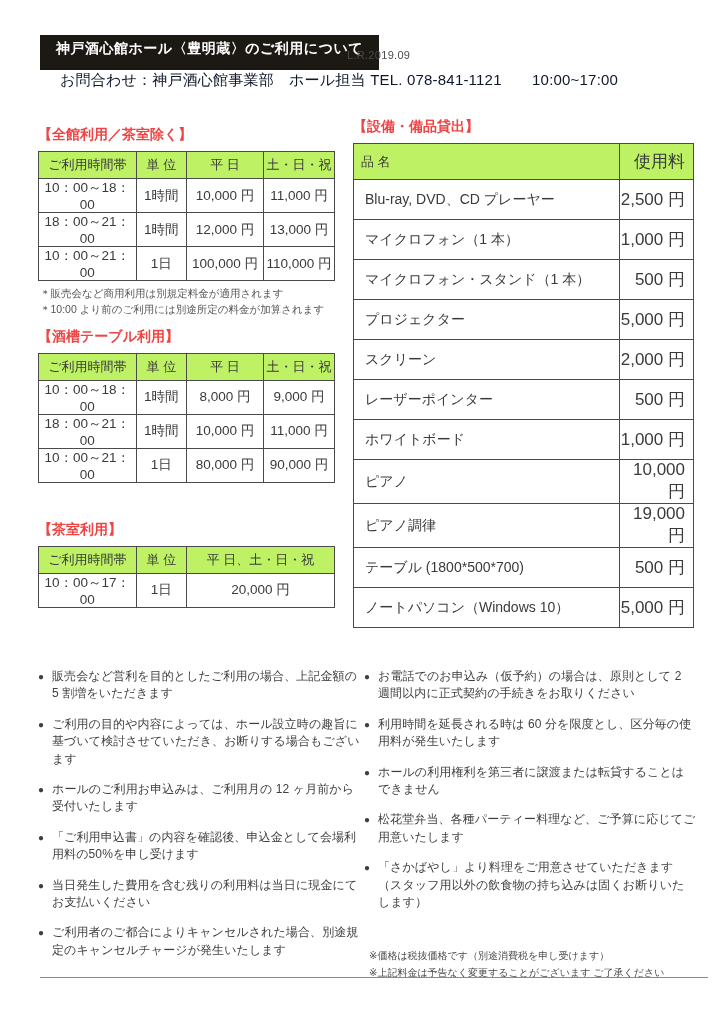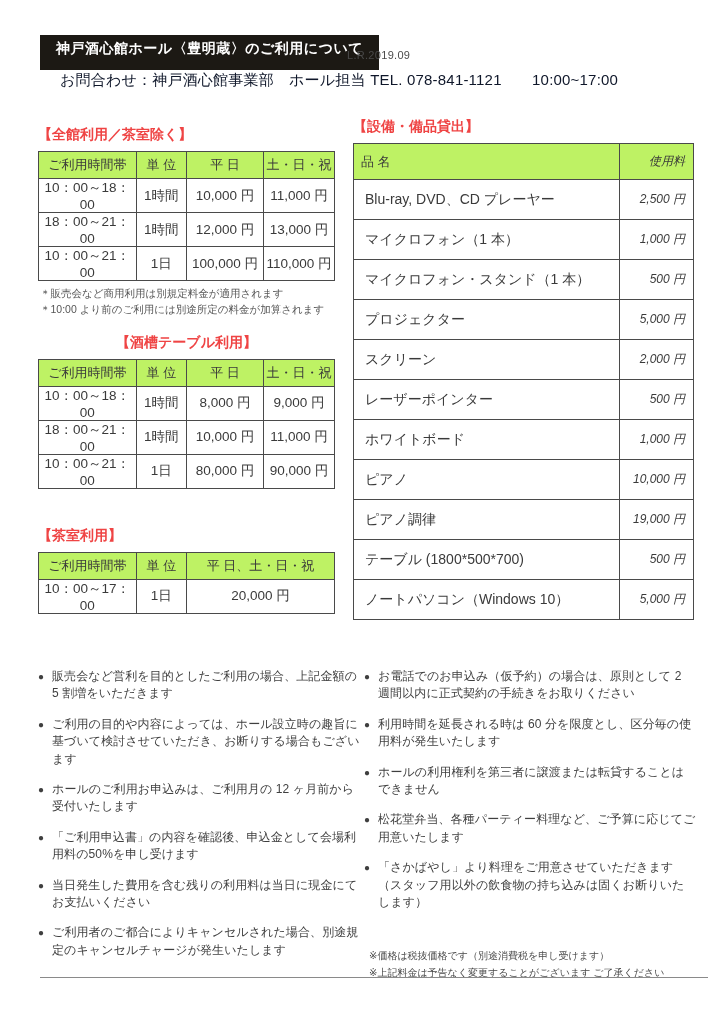--- a/index.html
+++ b/index.html
@@ -40,27 +40,27 @@
   }
   td {
     font-size: 13.5px; color: #3a3a3a;
     height: 31px; text-align: center; vertical-align: middle;
   }
   .w-time { width: 33%; } .w-unit { width: 17%; }
   .w-wd { width: 26%; } .w-we { width: 24%; }
   .w-all { width: 50%; }
   .tnotes { margin-top: 5px; margin-left: 2px; }
   .tnote { font-size: 10.5px; color: #555; line-height: 1.5; }
-  .gap-a { margin-top: 16px; text-align: center; }
+  .gap-a { margin-top: 10px; }
   .gap-b { margin-top: 38px; }
   .equip th { height: 36px; }
   .equip td { height: 40px; font-size: 14px; }
   .equip .c-item { text-align: left; padding-left: 11px; }
   .equip th.c-item { padding-left: 7px; }
-  .equip .c-price { width: 74px; text-align: right; padding-right: 8px; font-size: 12px; font-style: italic; }
+  .equip .c-price { width: 74px; text-align: right; padding-right: 8px; font-size: 17px; }
   .bullets-left { position: absolute; left: 38px; top: 668px; width: 326px; }
   .bullets-right { position: absolute; left: 364px; top: 668px; width: 332px; }
   .bullet { display: flex; margin-bottom: 13px; font-size: 12px; line-height: 1.45; color: #3f3f3f; }
   .dot { width: 14px; flex: none; font-size: 10px; padding-top: 2px; }
   .bullet-text { flex: 1; white-space: pre-line; letter-spacing: 0.1px; }
   .price-notes { margin-top: 36px; margin-left: 5px; }
   .price-note { font-size: 10px; color: #4a4a4a; line-height: 1.7; }
   .footer-line {
     position: absolute; left: 40px; top: 977px; width: 668px;
     border-top: 1.5px solid #8a8a8a;

